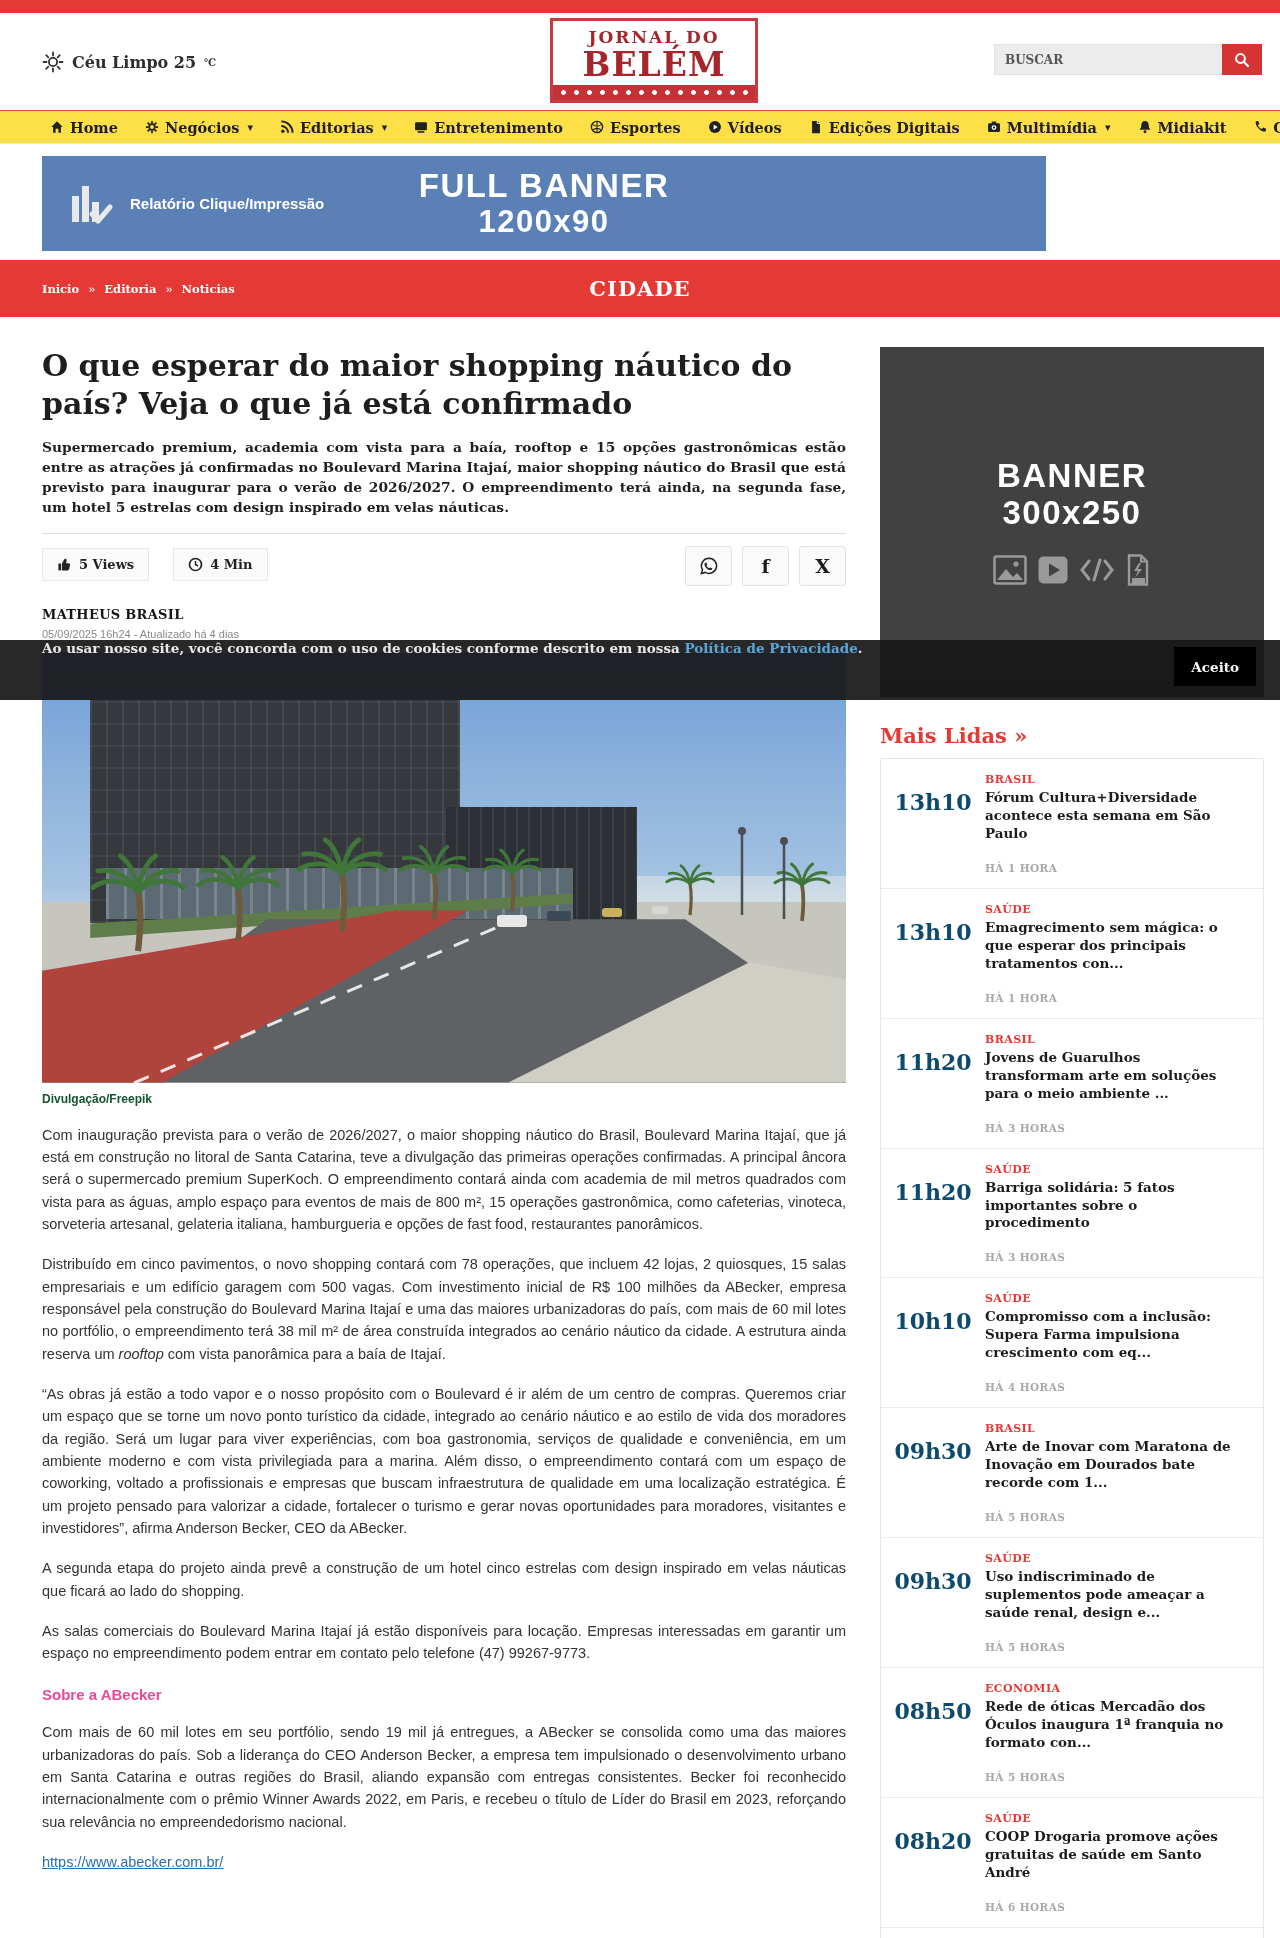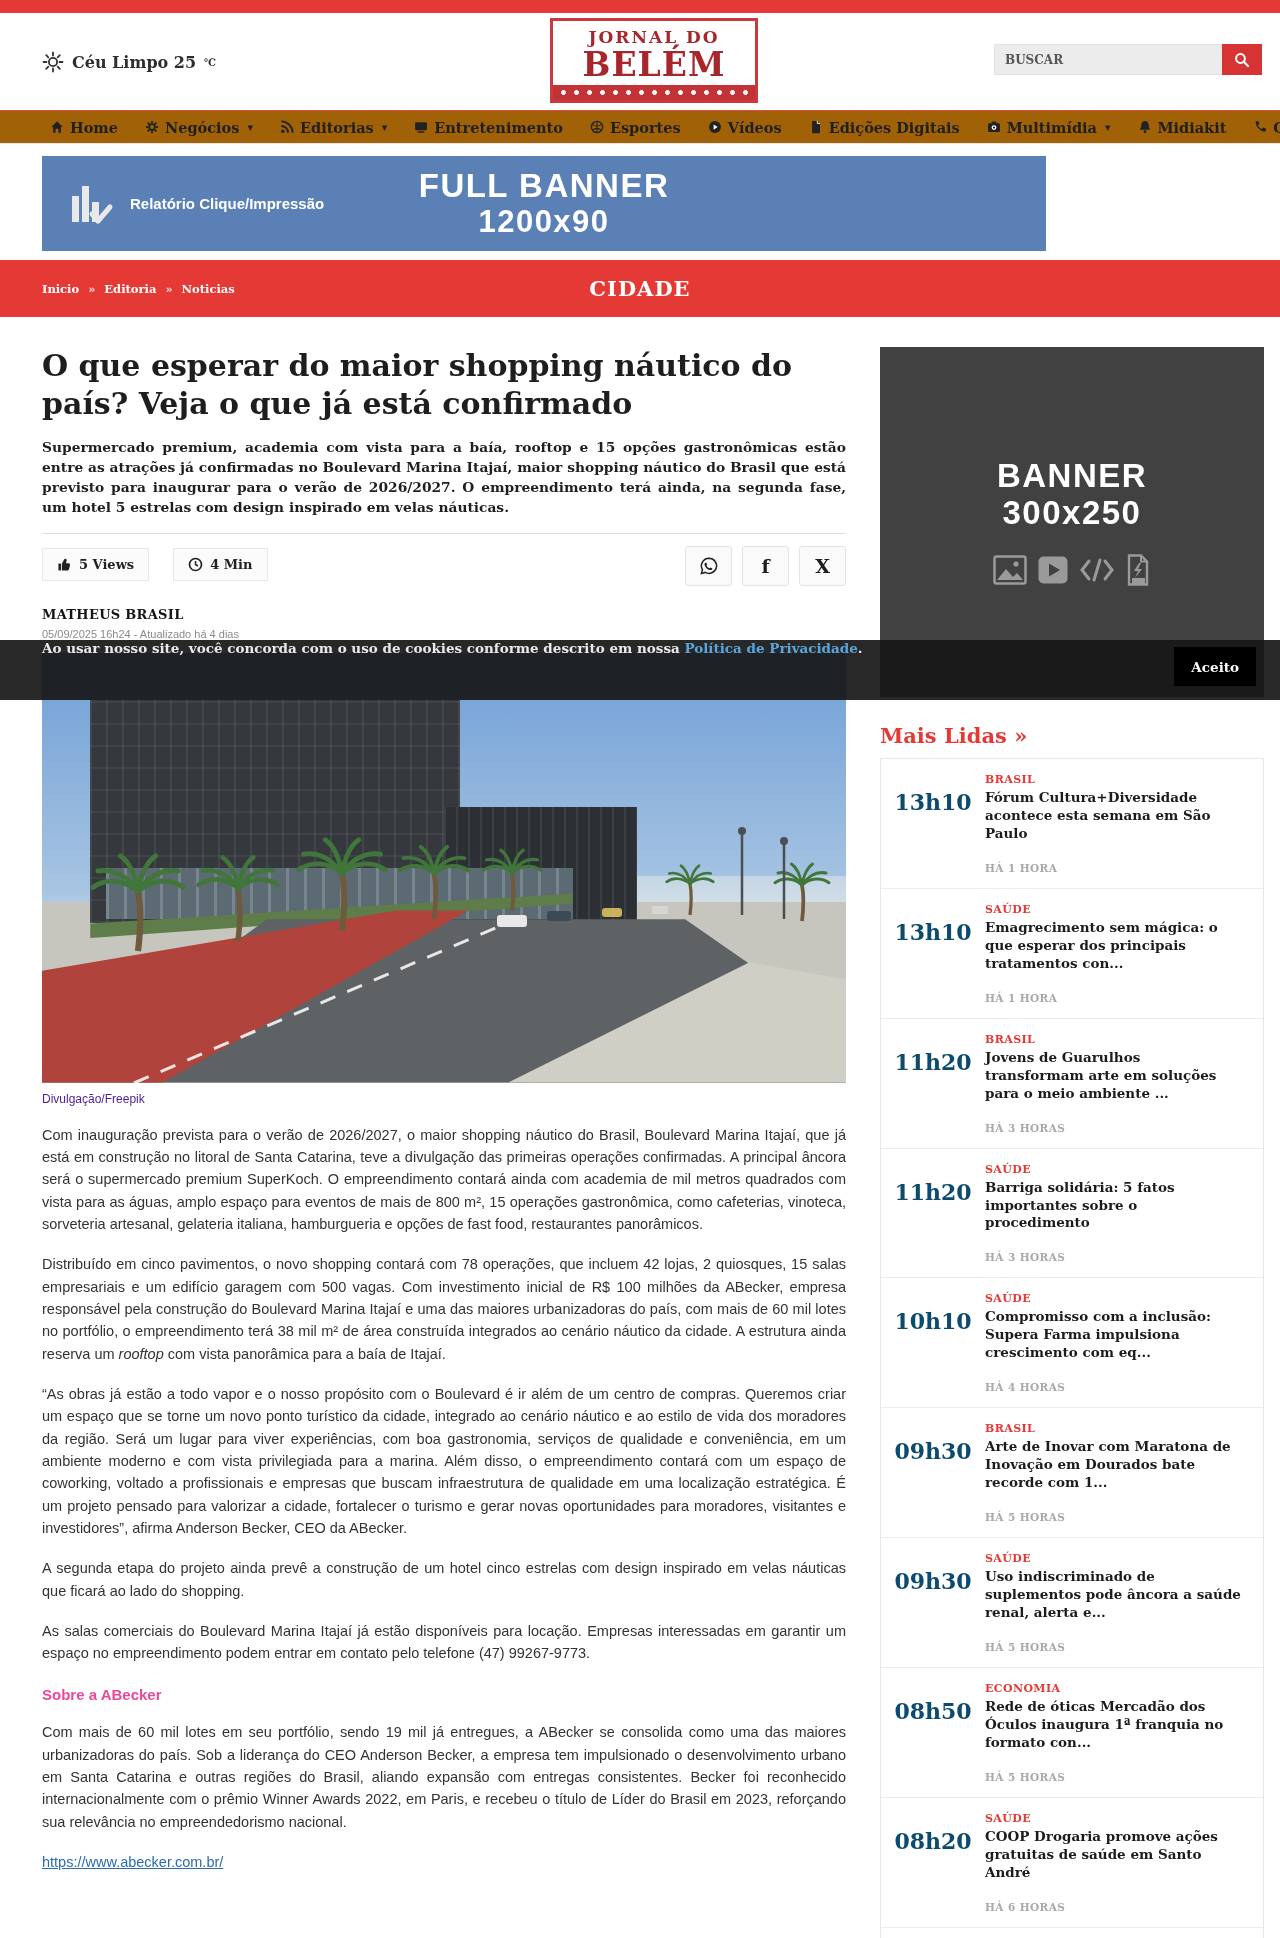--- a/index.html
+++ b/index.html
@@ -26,21 +26,21 @@
                background-image:radial-gradient(circle, #fff 2.1px, rgba(255,255,255,0) 2.6px);
                background-size:13px 15px; background-position:4px 50%; background-repeat:repeat-x; }
   .search { position:absolute; right:4px; top:31px; display:flex; }
   .search input { width:228px; height:31px; background:#ececec; border:1px solid #e2e2e2; border-right:none;
                   padding:0 10px; font-family:"DejaVu Serif",serif; font-weight:bold; font-size:12px; color:#444; }
   .search input::placeholder { color:#555; }
   .search button { width:40px; height:31px; background:#d63434; border:none; cursor:pointer;
                    display:flex; align-items:center; justify-content:center; }
 
   
-  .nav { height:33px; background:#a16207; border-bottom:1px solid #e7e7e7; display:flex; align-items:center; }
+  .nav { height:33px; background:#fde047; border-bottom:1px solid #e7e7e7; display:flex; align-items:center; }
   .nav-inner { display:flex; align-items:center; gap:27px; margin-left:50px; }
   .nav-item { display:flex; align-items:center; gap:6px; font-family:"DejaVu Serif",serif; font-weight:bold;
               font-size:14.5px; color:#1f1f1f; text-decoration:none; cursor:pointer; white-space:nowrap; }
   .nav-item .nicon { display:inline-flex; width:14px; height:14px; }
   .nav-item.has-caret::after { content:"▾"; font-size:11px; color:#1f1f1f; margin-left:2px; }
 
   
   .fullbanner { position:relative; width:1004px; margin:12px 0 0 42px; height:95px; background:#5b80b6;
                 display:flex; align-items:center; }
   .fb-left { display:flex; align-items:center; gap:14px; margin-left:22px; }
@@ -95,21 +95,21 @@
       background-image:repeating-linear-gradient(90deg, rgba(255,255,255,.18) 0 3px, rgba(0,0,0,0) 3px 18px); }
   .hero .grass { position:absolute; inset:0; background:#5e7d4a;
       clip-path:polygon(6% 63%, 66% 56%, 66% 58.4%, 6% 66.4%); }
   .hero .road { position:absolute; inset:0; background:#5f6265;
       clip-path:polygon(0 100%, 28% 62%, 80% 62%, 100% 88%, 100% 100%); }
   .hero .redpath { position:absolute; inset:0; background:#b0443c;
       clip-path:polygon(0 74%, 44% 60%, 53% 60%, 15% 100%, 0 100%); }
   .hero .walk { position:absolute; inset:0; background:#cfcfc6;
       clip-path:polygon(58% 100%, 88% 72%, 100% 76%, 100% 100%); }
   .hero svg.overlay { position:absolute; inset:0; }
-  .caption { margin-top:9px; font-size:12px; font-weight:normal; color:#4c1d95; }
+  .caption { margin-top:9px; font-size:12px; font-weight:bold; color:#14532d; }
 
   
   .article-body p { margin-top:18px; font-size:14.5px; line-height:1.54; color:#333; text-align:justify; }
   .article-body h3 { margin-top:22px; font-size:15px; font-weight:bold; color:#ec4899; }
   .article-body a.ext { color:#2a6db0; text-decoration:underline; font-size:14.5px; }
   .article-body .it { font-style:italic; }
 
   
   .sb-banner { position:relative; width:100%; height:350px; background:#414141; display:flex; flex-direction:column;
                align-items:center; justify-content:center; gap:22px; }
@@ -509,21 +509,21 @@
         <div class="mi-body">
             <div class="mi-cat">BRASIL</div>
           <div class="mi-title">Arte de Inovar com Maratona de Inovação em Dourados bate recorde com 1...</div>
           <div class="mi-ago">HÁ 5 HORAS</div>
           </div>
       </div>
       <div class="mais-item">
         <div class="mi-time">09h30</div>
         <div class="mi-body">
             <div class="mi-cat">SAÚDE</div>
-          <div class="mi-title">Uso indiscriminado de suplementos pode âncora a saúde renal, alerta e...</div>
+          <div class="mi-title">Uso indiscriminado de suplementos pode ameaçar a saúde renal, design e...</div>
           <div class="mi-ago">HÁ 5 HORAS</div>
           </div>
       </div>
       <div class="mais-item">
         <div class="mi-time">08h50</div>
         <div class="mi-body">
             <div class="mi-cat">ECONOMIA</div>
           <div class="mi-title">Rede de óticas Mercadão dos Óculos inaugura 1ª franquia no formato con...</div>
           <div class="mi-ago">HÁ 5 HORAS</div>
           </div>

